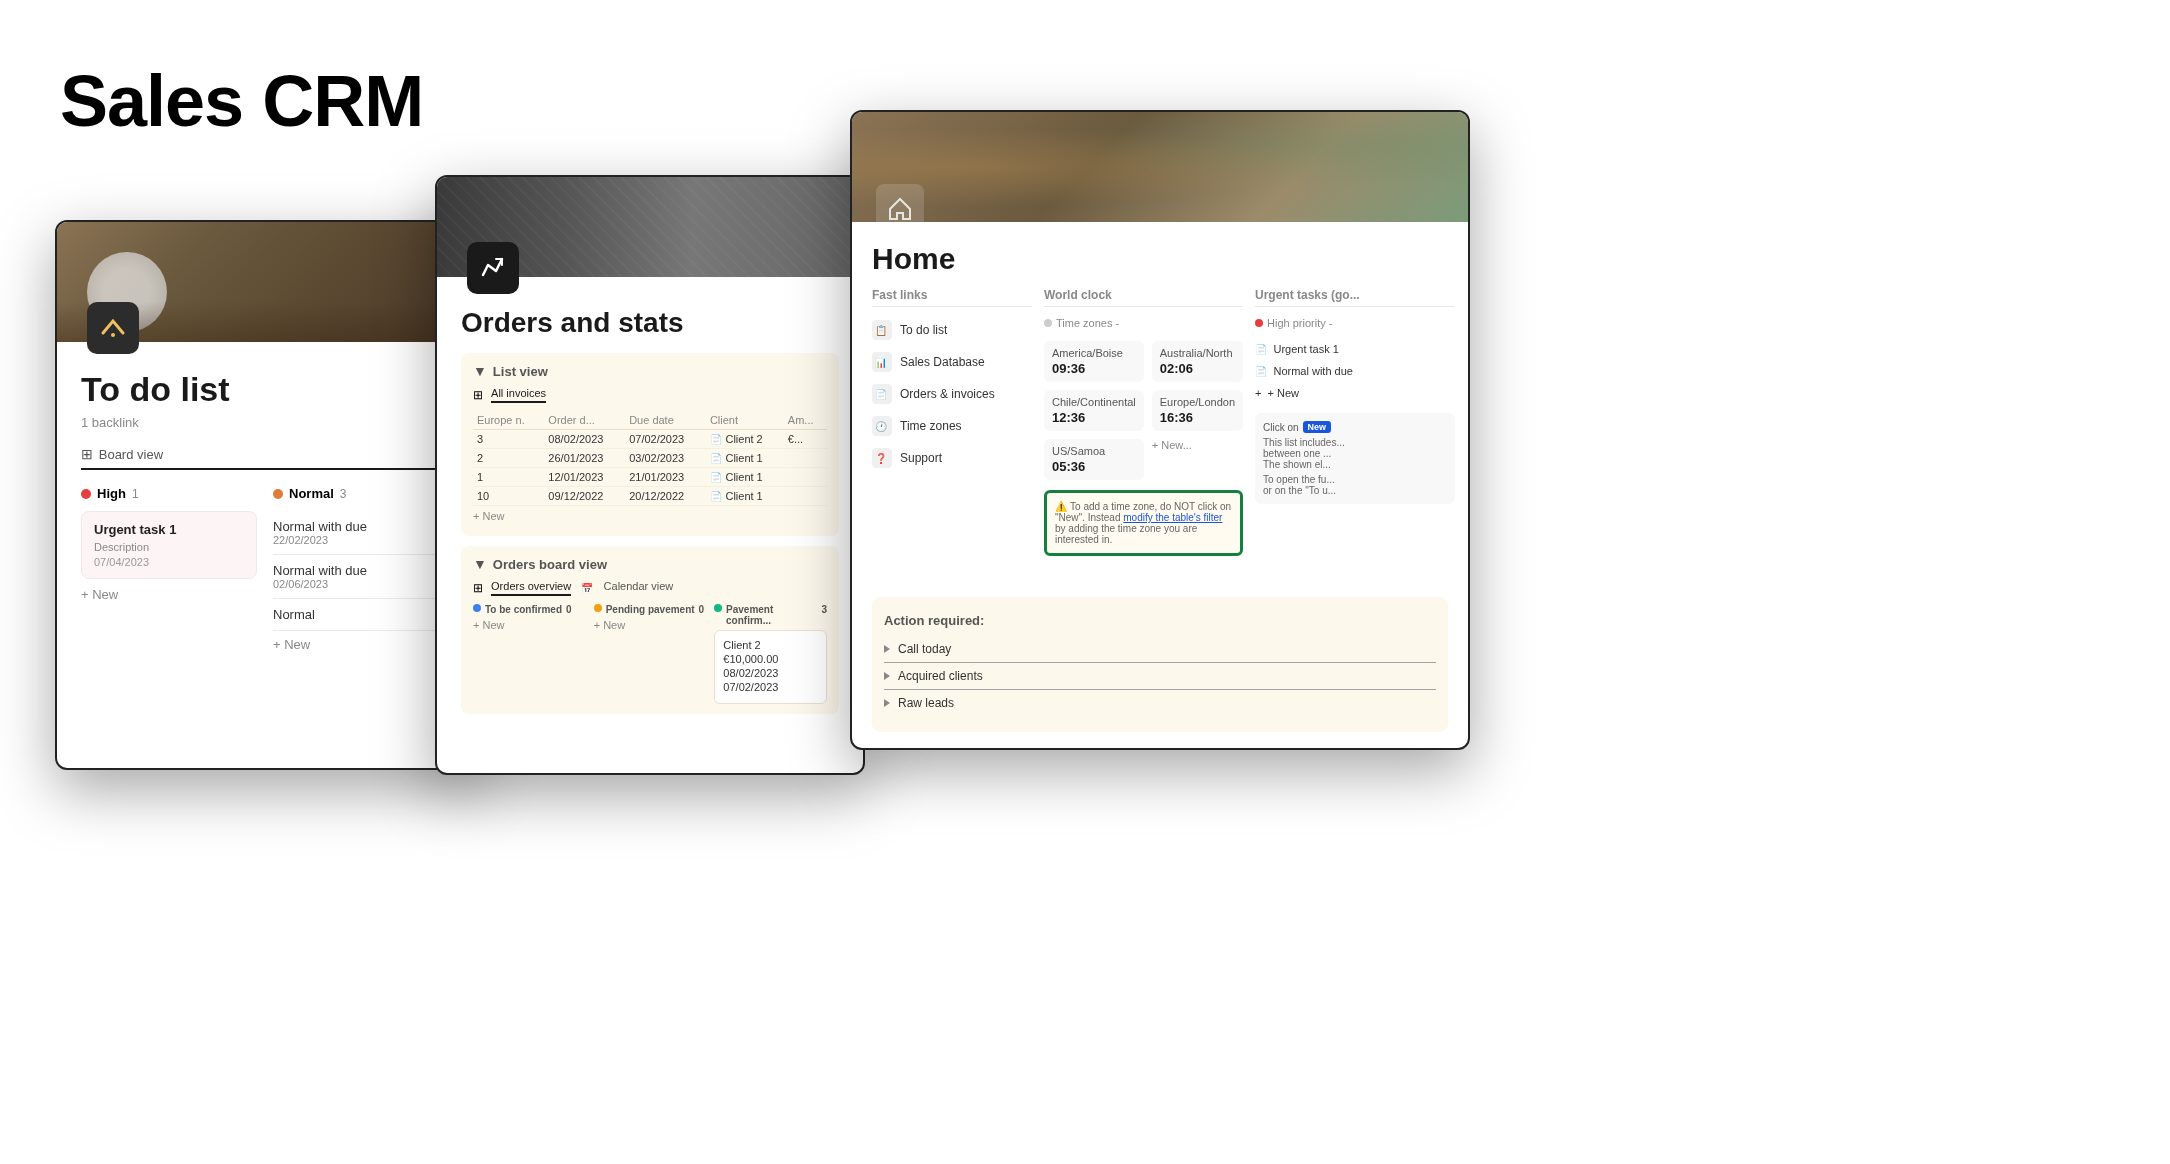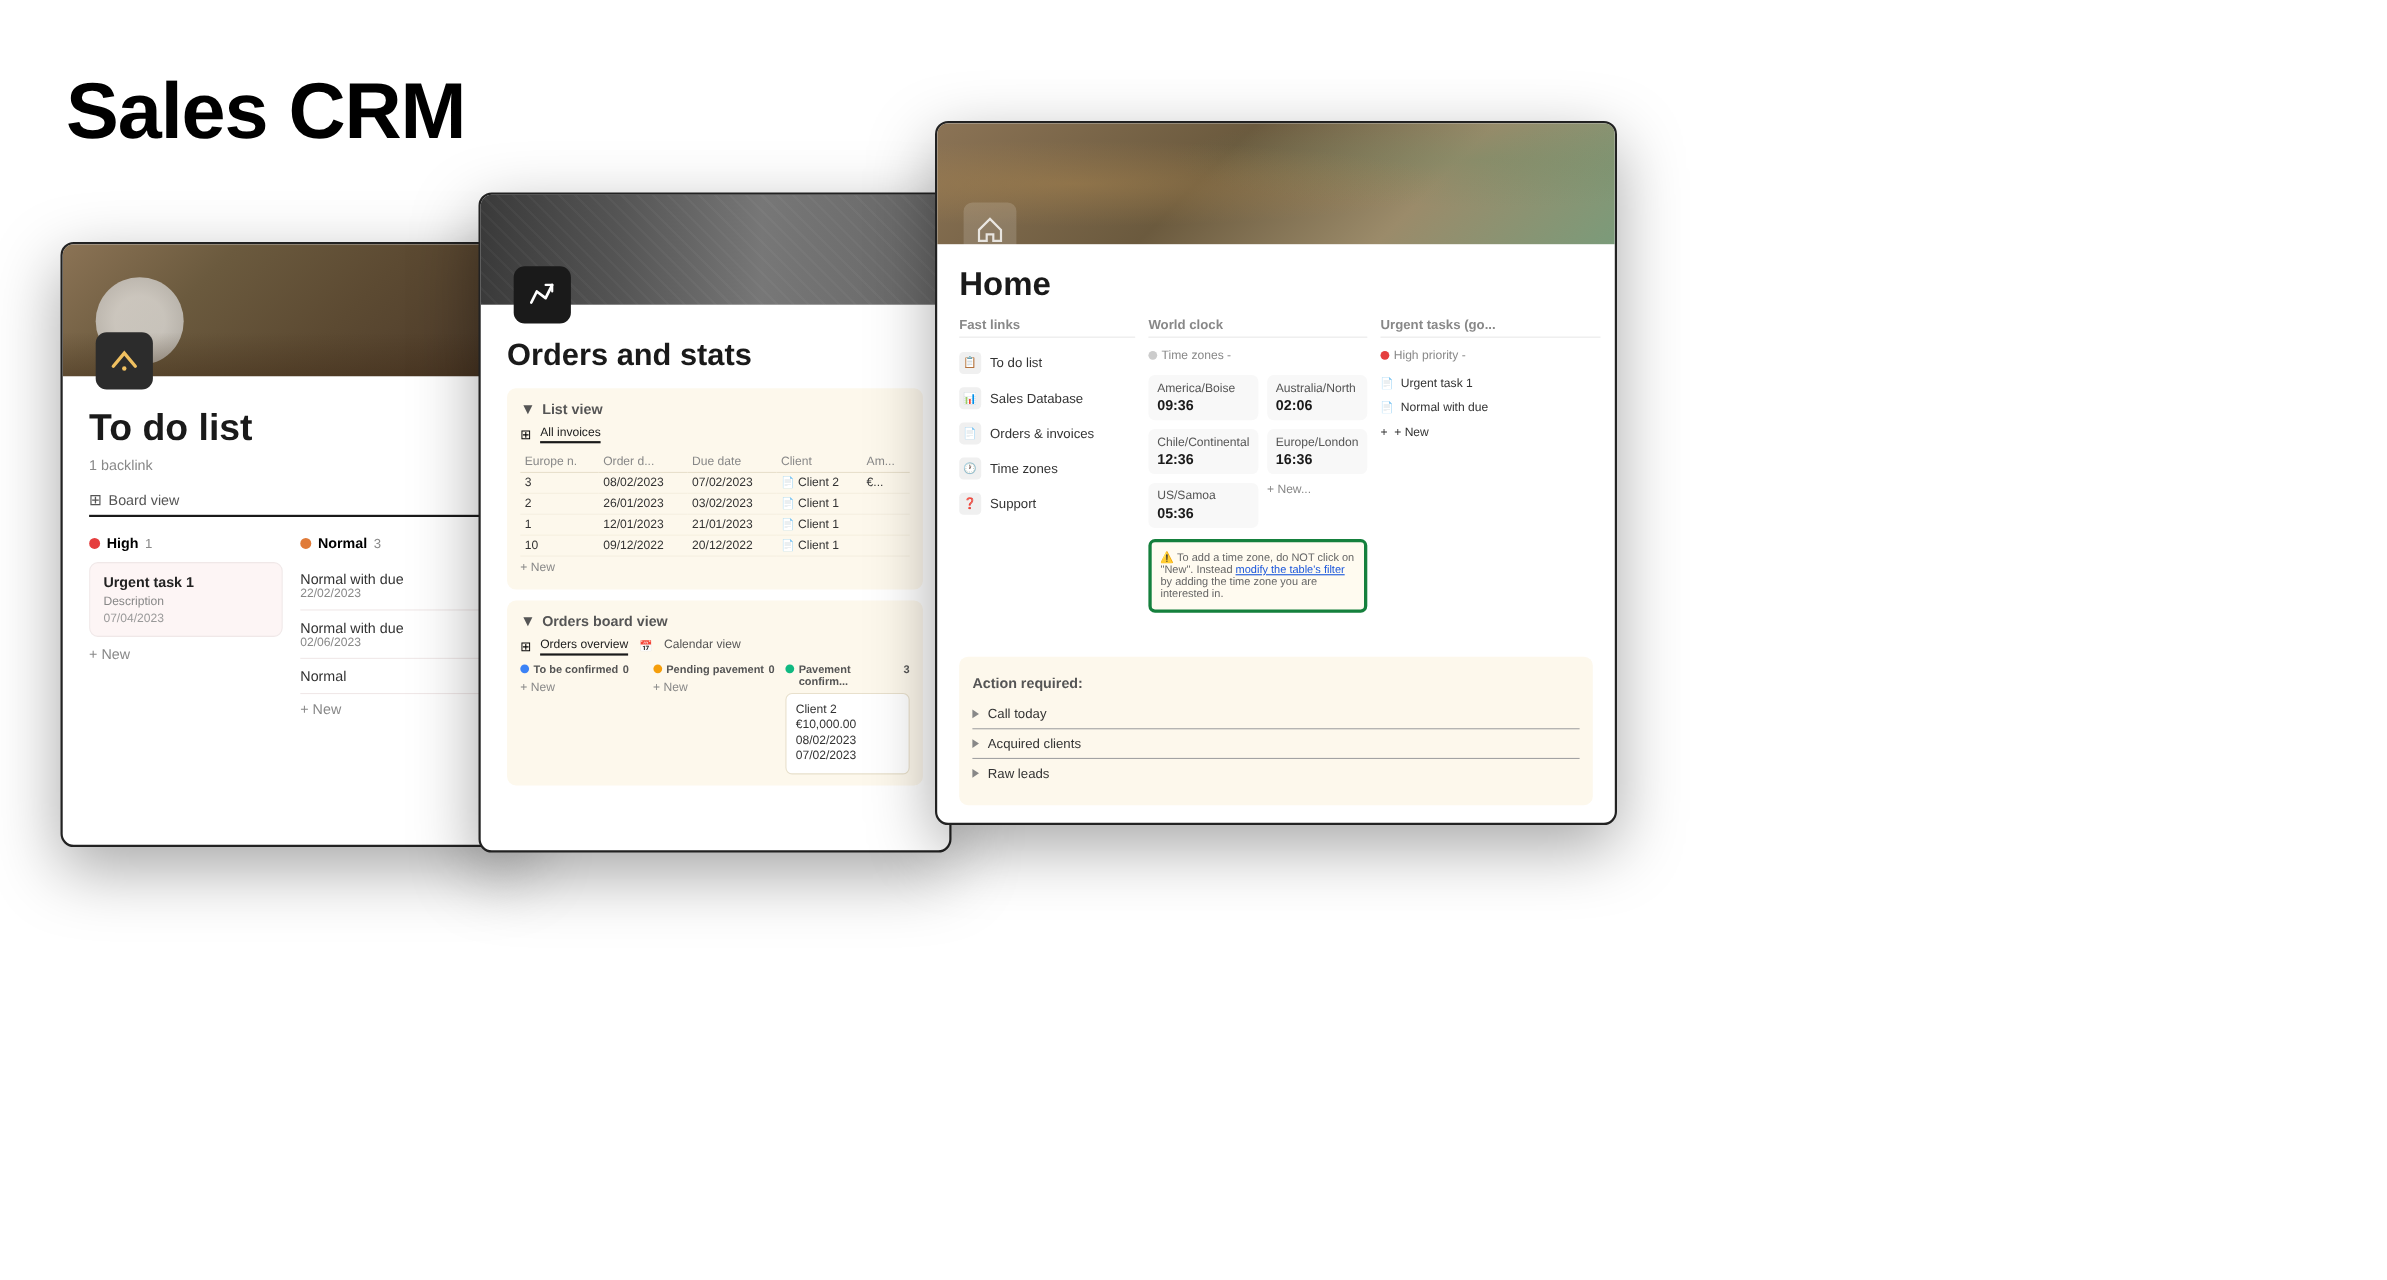--- a/index.html
+++ b/index.html
@@ -763,20 +763,31 @@
           <span>Urgent task 1</span>
         </div>
         <div class="urgent-item">
           <span style="font-size:10px">📄</span>
           <span>Normal with due</span>
         </div>
         <div class="urgent-item">
           <span>+</span>
           <span>+ New</span>
         </div>
+        <div class="click-info">
+          <div style="display:flex; align-items:center; gap:4px; margin-bottom:4px;">
+            <span>Click on</span>
+            <span class="new-badge">New</span>
+          </div>
+          <div style="font-size:10px; color:#666;">This list includes...</div>
+          <div style="font-size:10px; color:#666;">between one ...</div>
+          <div style="font-size:10px; color:#666;">The shown el...</div>
+          <div style="margin-top:4px; font-size:10px; color:#666;">To open the fu...</div>
+          <div style="font-size:10px; color:#666;">or on the "To u...</div>
+        </div>
       </div>
     </div>
 
     <div class="action-section">
       <div class="action-title">Action required:</div>
       <div class="action-item">
         <div class="action-arrow"></div>
         <span>Call today</span>
       </div>
       <div class="action-item">

